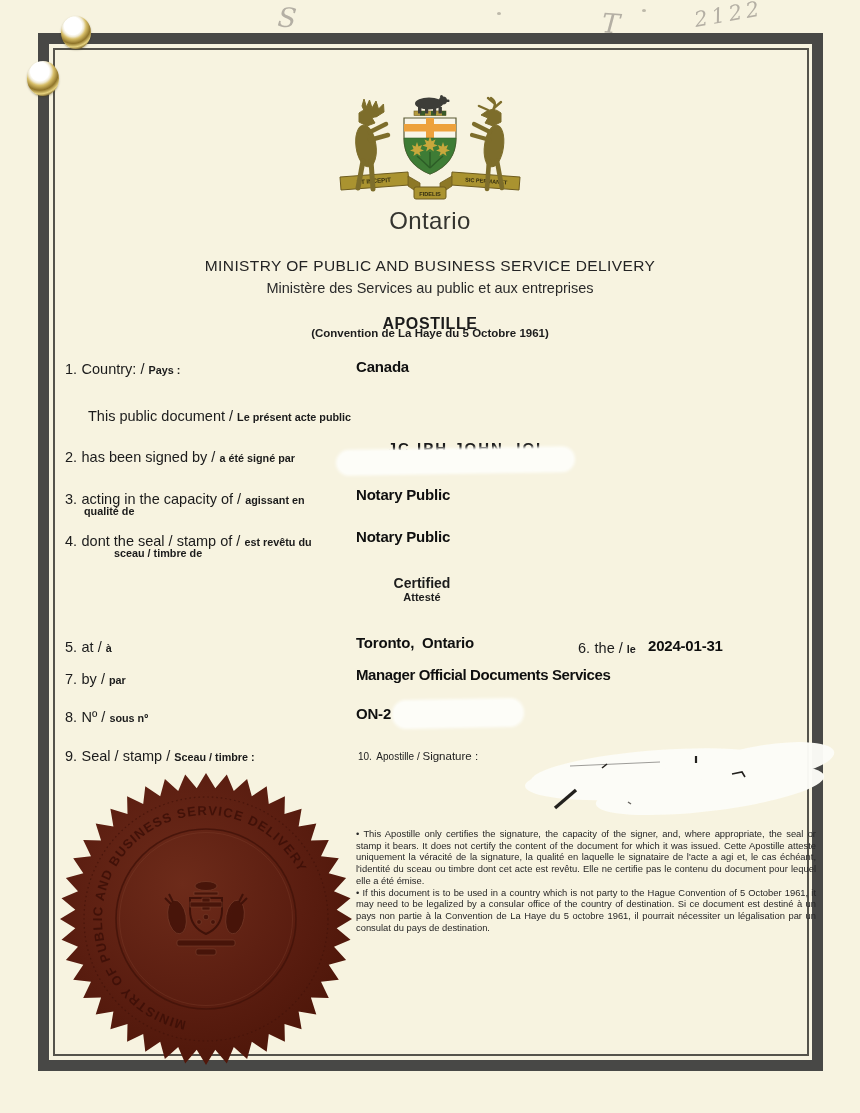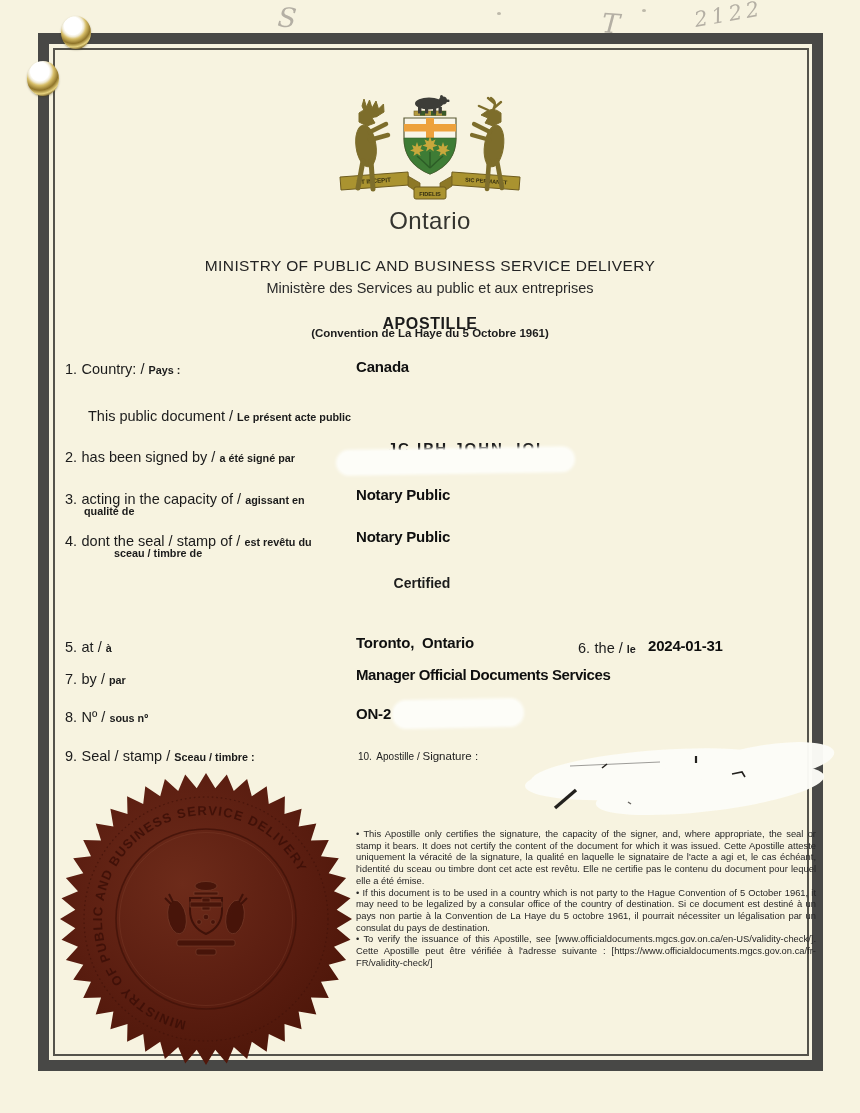--- a/index.html
+++ b/index.html
@@ -163,20 +163,21 @@
   <div class="abs row" style="left:65px;top:490px;"><span class="len">3.</span> <span class="len">acting in the capacity of / </span><span class="lfr">agissant en</span></div>
   <div class="abs lfr2" style="left:84px;top:505px;">qualité de</div>
   <div class="abs val" style="left:356px;top:486px;">Notary Public</div>
 
   <div class="abs row" style="left:65px;top:532px;"><span class="len">4.</span> <span class="len">dont the seal / stamp of / </span><span class="lfr">est revêtu du</span></div>
   <div class="abs lfr2" style="left:84px;top:547px;margin-left:30px;">sceau / timbre de</div>
   <div class="abs val" style="left:356px;top:528px;">Notary Public</div>
 
   <div class="abs certified" style="top:575px;">
     <div class="c1">Certified</div>
+    <div class="c2">Attesté</div>
   </div>
 
   <div class="abs row" style="left:65px;top:638px;"><span class="len">5.</span> <span class="len">at / </span><span class="lfr">à</span></div>
   <div class="abs val" style="left:356px;top:634px;">Toronto,  Ontario</div>
   <div class="abs row" style="left:578px;top:639px;"><span class="len">6.</span> <span class="len">the / </span><span class="lfr">le</span></div>
   <div class="abs val" style="left:648px;top:637px;">2024-01-31</div>
 
   <div class="abs row" style="left:65px;top:670px;"><span class="len">7.</span> <span class="len">by / </span><span class="lfr">par</span></div>
   <div class="abs val val7" style="left:356px;top:666px;">Manager Official Documents Services</div>
 
@@ -234,16 +235,15 @@
       <ellipse cx="147" cy="114" rx="11" ry="4.5"></ellipse>
       <rect x="135" y="120" width="24" height="3"></rect>
       <rect x="118" y="168" width="58" height="6" rx="2"></rect>
       <rect x="137" y="177" width="20" height="6" rx="2"></rect>
     </g>
   </svg>
 
   <div class="abs notes">
     <p>This Apostille only certifies the signature, the capacity of the signer, and, where appropriate, the seal or stamp it bears. It does not certify the content of the document for which it was issued. Cette Apostille atteste uniquement la véracité de la signature, la qualité en laquelle le signataire de l'acte a agi et, le cas échéant, l'identité du sceau ou timbre dont cet acte est revêtu. Elle ne certifie pas le contenu du document pour lequel elle a été émise.</p>
     <p>If this document is to be used in a country which is not party to the Hague Convention of 5 October 1961, it may need to be legalized by a consular office of the country of destination. Si ce document est destiné à un pays non partie à la Convention de La Haye du 5 octobre 1961, il pourrait nécessiter un légalisation par un consulat du pays de destination.</p>
-    <p>To verify the issuance of this Apostille, see [www.officialdocuments.mgcs.gov.on.ca/en-US/validity-check/]. Cette Apostille peut être vérifiée à l'adresse suivante : [https://www.officialdocuments.mgcs.gov.on.ca/fr-FR/validity-check/]</p>
   </div>
 
 </div>
 
 </body></html>

